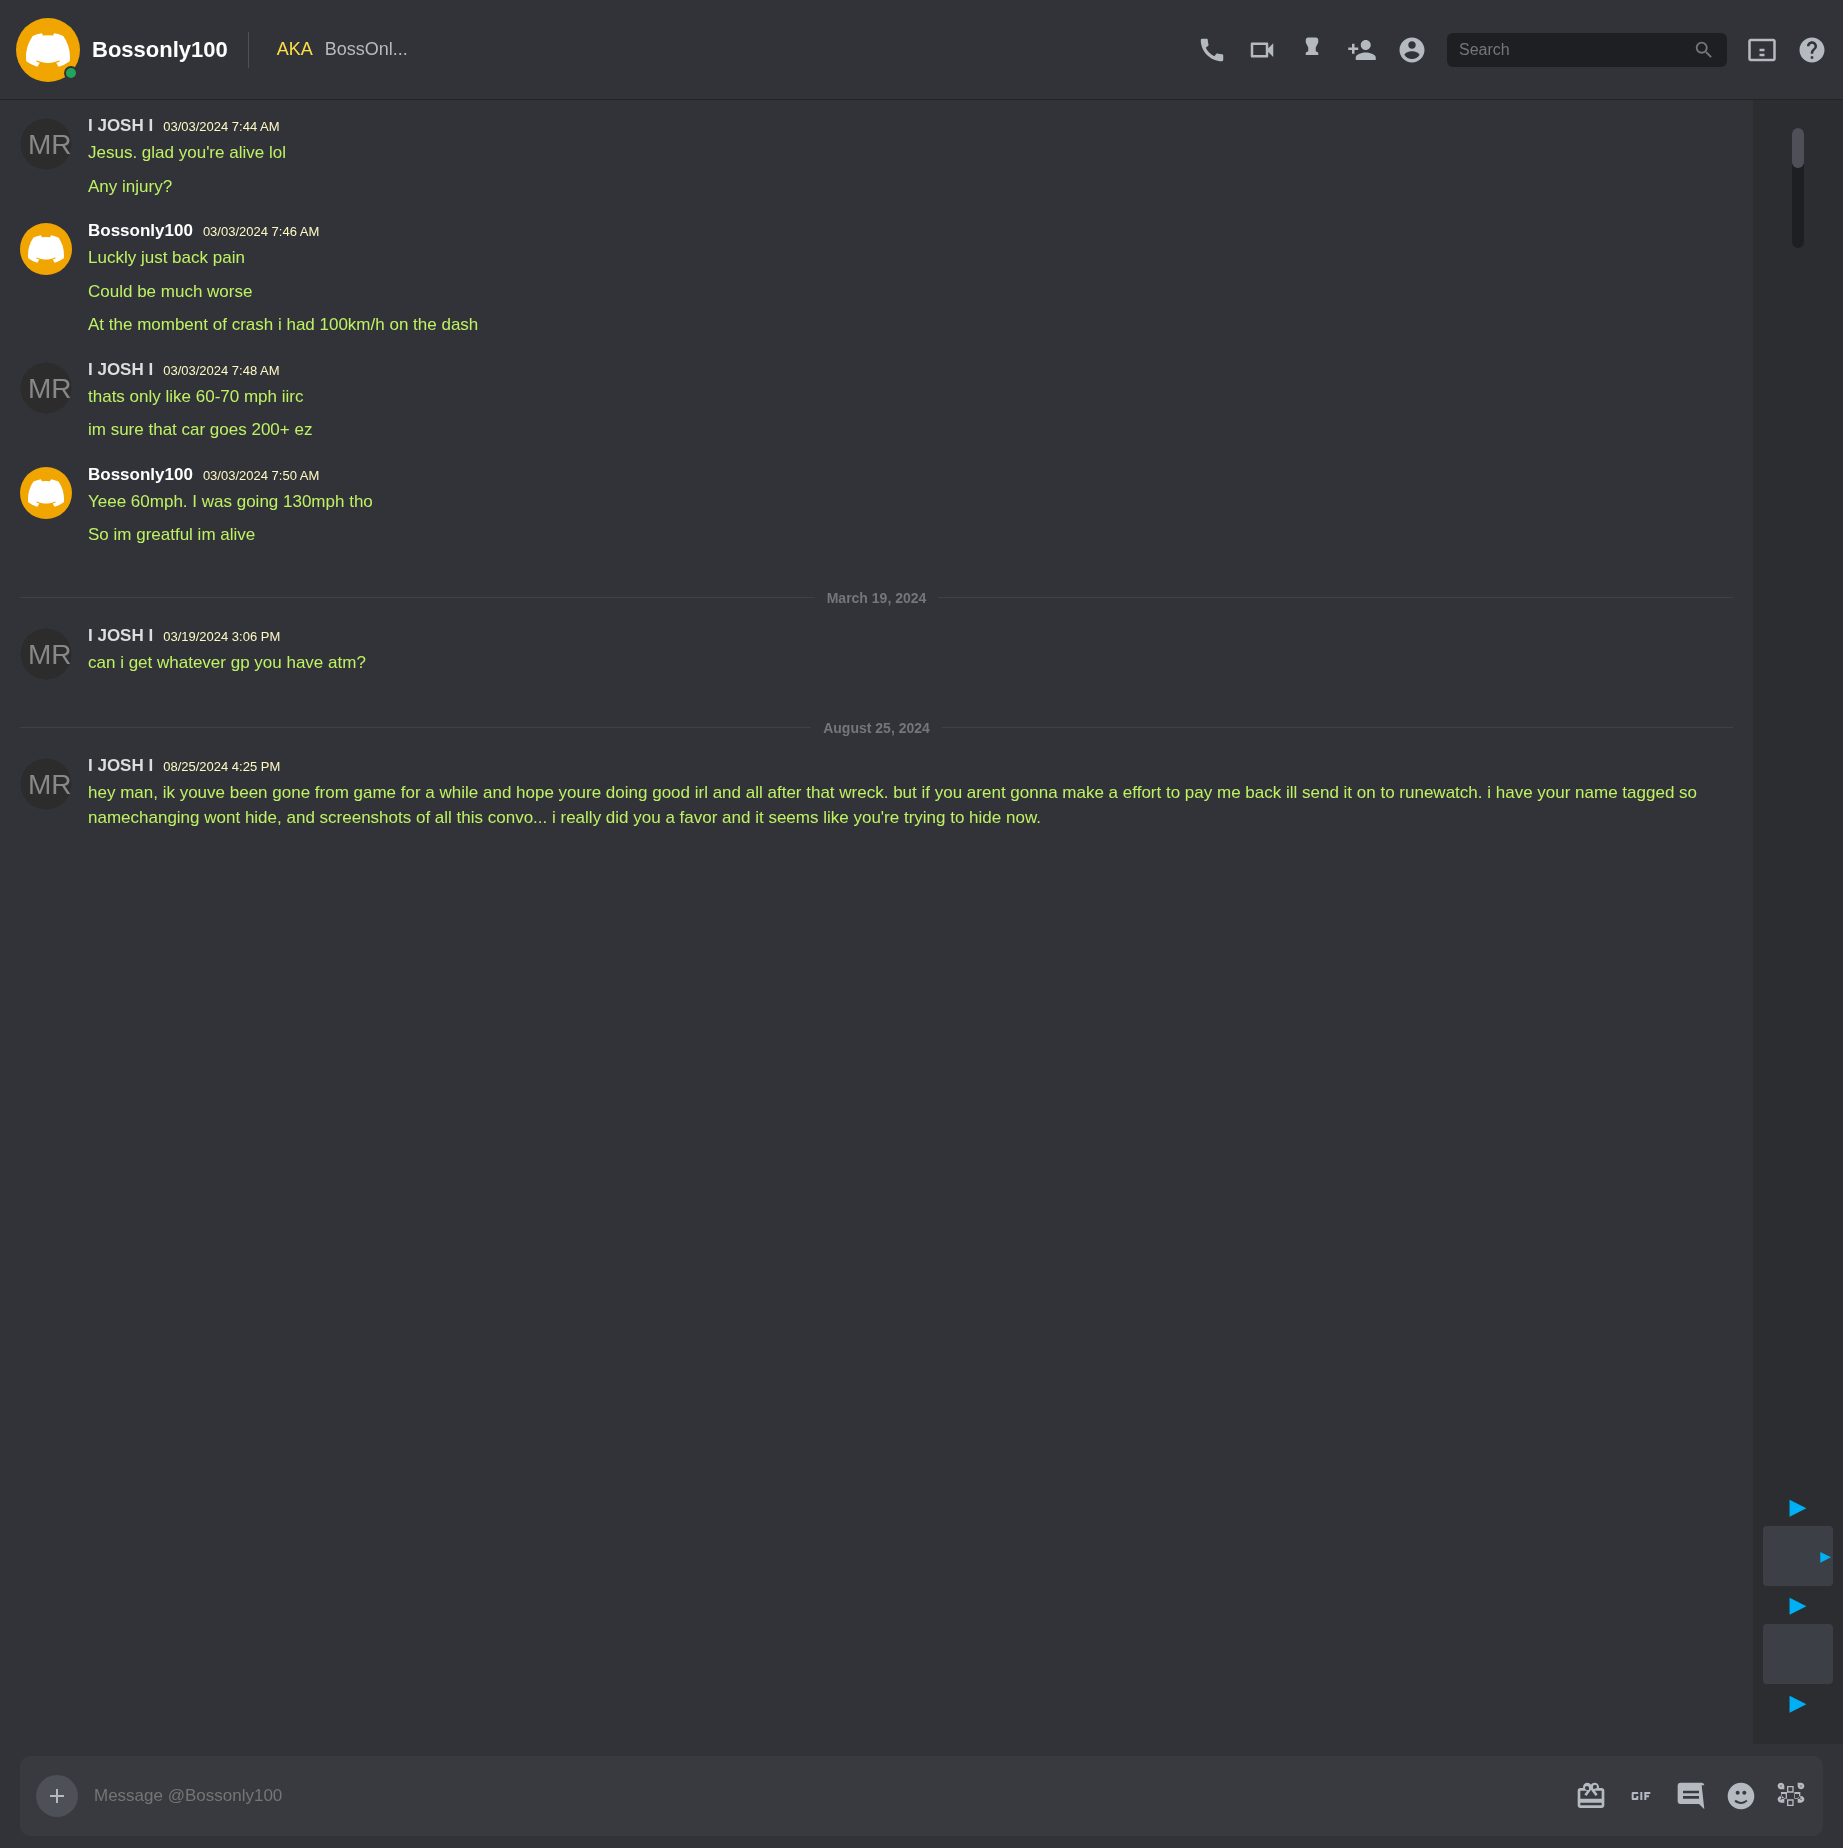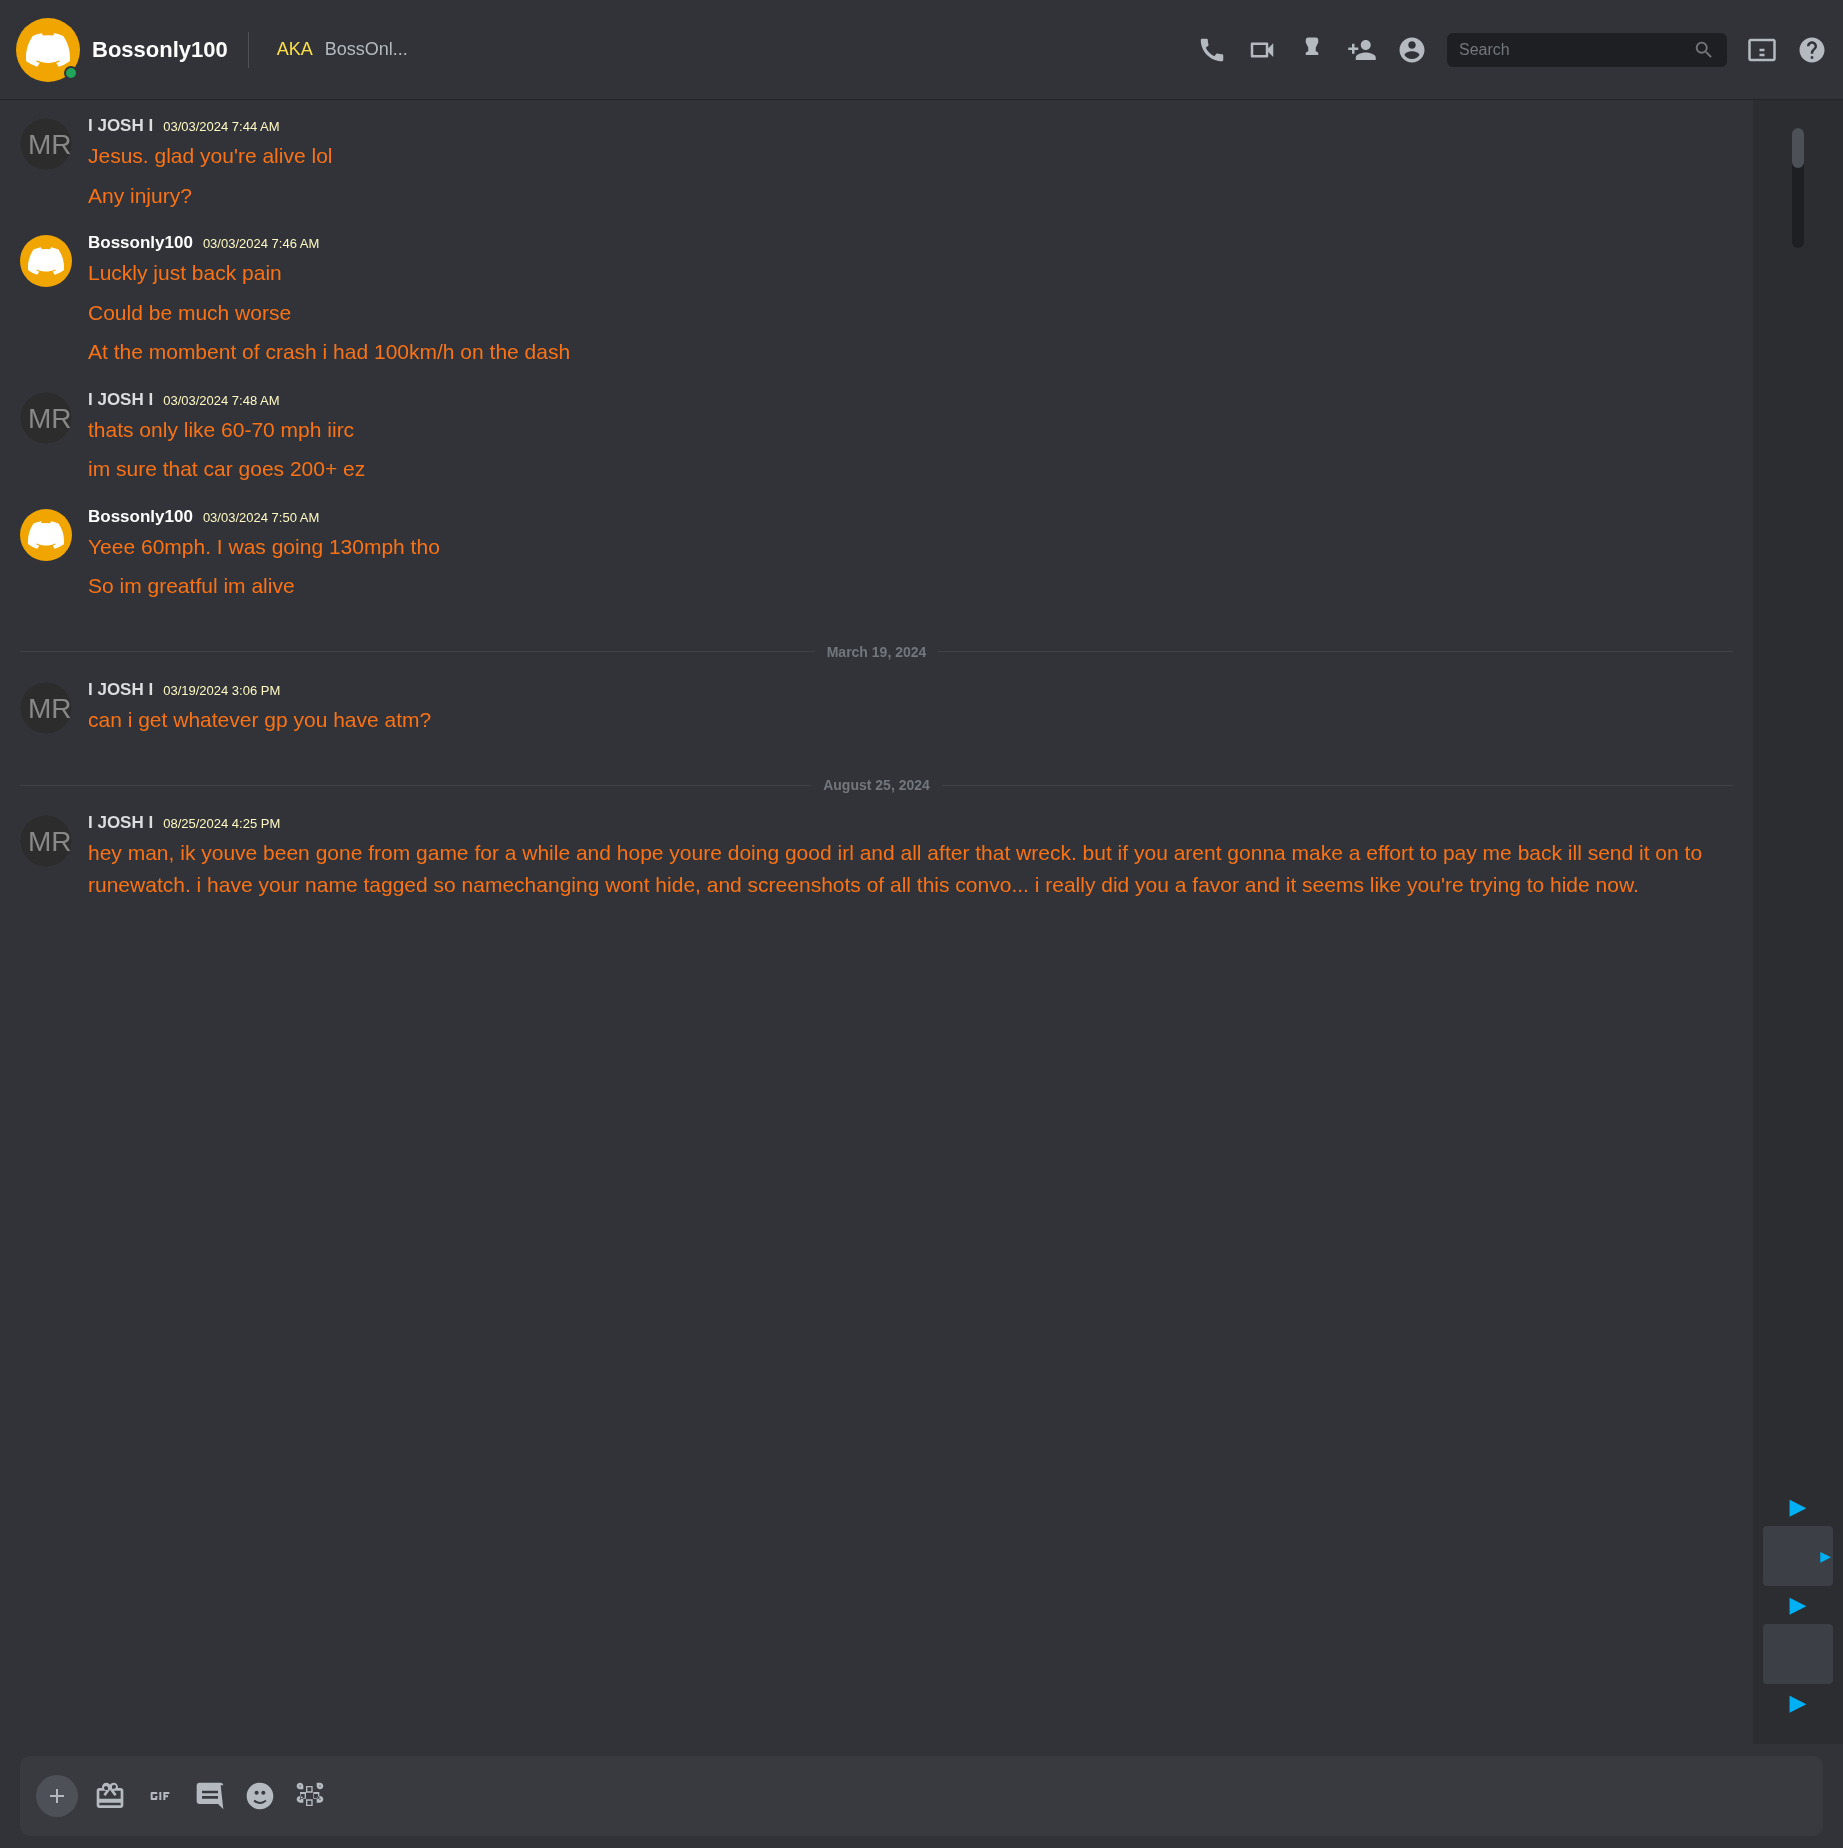--- a/index.html
+++ b/index.html
@@ -180,22 +180,22 @@
       font-size: 17px;
       text-align: center;
     }
     .username-bossonly { color: #fff; }
     .username-josh { color: #dcddde; }
     .message-timestamp {
       font-size: 13px;
       color: #fef9c3;
     }
     .message-text {
-      font-size: 21px;
-      color: #f97316;
+      font-size: 17px;
+      color: #bef264;
       line-height: 1.5;
       margin-bottom: 2px;
     }
     .message-text + .message-text {
       margin-top: 8px;
     }
 
     
     .date-divider {
       display: flex;
@@ -486,20 +486,21 @@
     </div>
   </div>
 </div>
 
 <div class="footer">
   <div class="footer-plus">
     <svg viewBox="0 0 24 24" xmlns="http://www.w3.org/2000/svg">
       <path d="M19 13h-6v6h-2v-6H5v-2h6V5h2v6h6v2z"></path>
     </svg>
   </div>
+  <input class="footer-input" type="text" placeholder="Message @Bossonly100" style="">
   <div class="footer-icons">
 
     <div class="footer-icon">
       <svg viewBox="0 0 24 24" xmlns="http://www.w3.org/2000/svg">
         <path d="M20 6h-2.18c.07-.23.18-.46.18-.7A3.3 3.3 0 0 0 14.7 2c-1.05 0-1.96.54-2.56 1.35l-.14.18-.14-.18C11.26 2.54 10.35 2 9.3 2A3.3 3.3 0 0 0 6 5.3c0 .24.11.47.18.7H4c-1.11 0-1.99.89-1.99 2L2 19c0 1.11.89 2 2 2h16c1.11 0 2-.89 2-2V8c0-1.11-.89-2-2-2zm-5-2.5c.83 0 1.5.67 1.5 1.5S15.83 6.5 15 6.5h-1.5V5c0-.83.67-1.5 1.5-1.5zM9 4.5c.83 0 1.5.67 1.5 1.5v1.5H9c-.83 0-1.5-.67-1.5-1.5S8.17 4.5 9 4.5zm11 14.5H4v-2h16v2zm0-5H4V8h5.08L7 10.83 8.62 12 11 8.76l1-1.36 1 1.36L15.38 12 17 10.83 14.92 8H20v6z"></path>
       </svg>
     </div>
 
     <div class="footer-icon">
       <svg viewBox="0 0 24 24" xmlns="http://www.w3.org/2000/svg">

